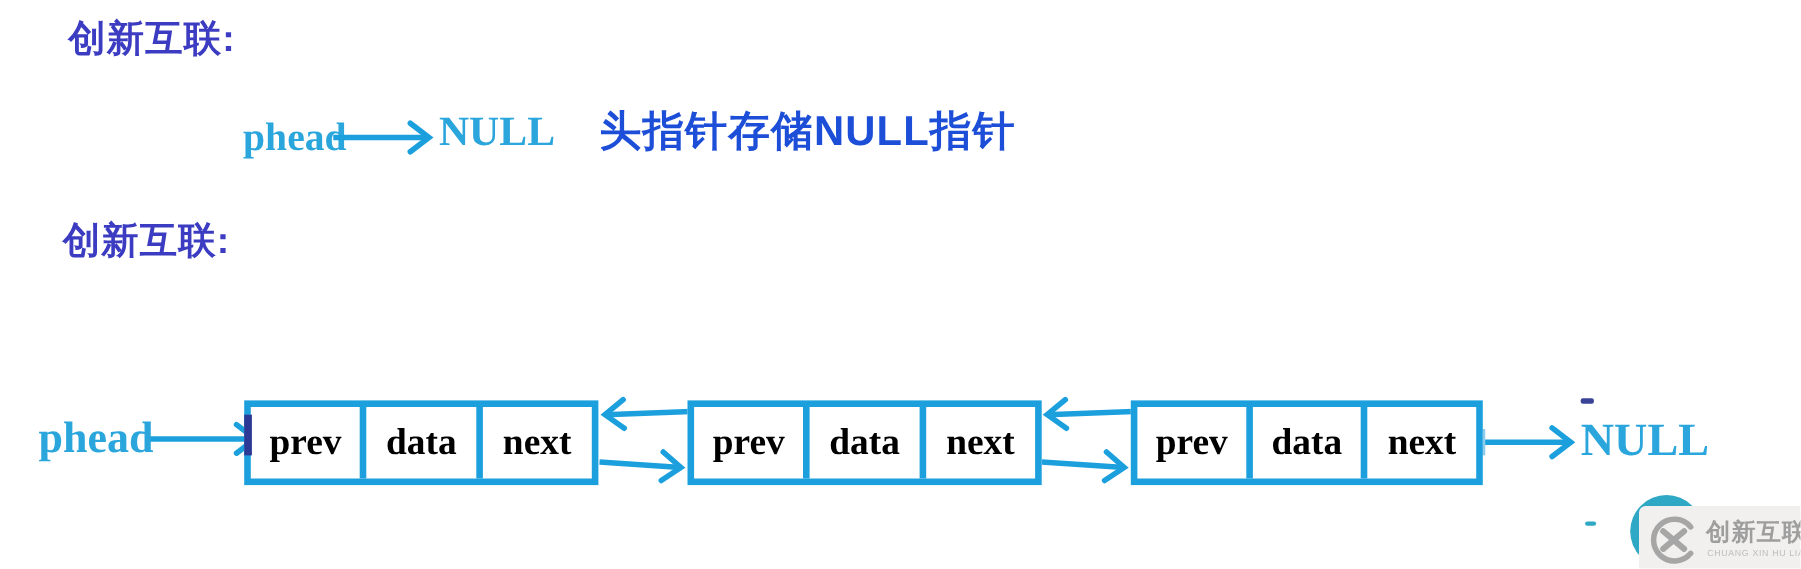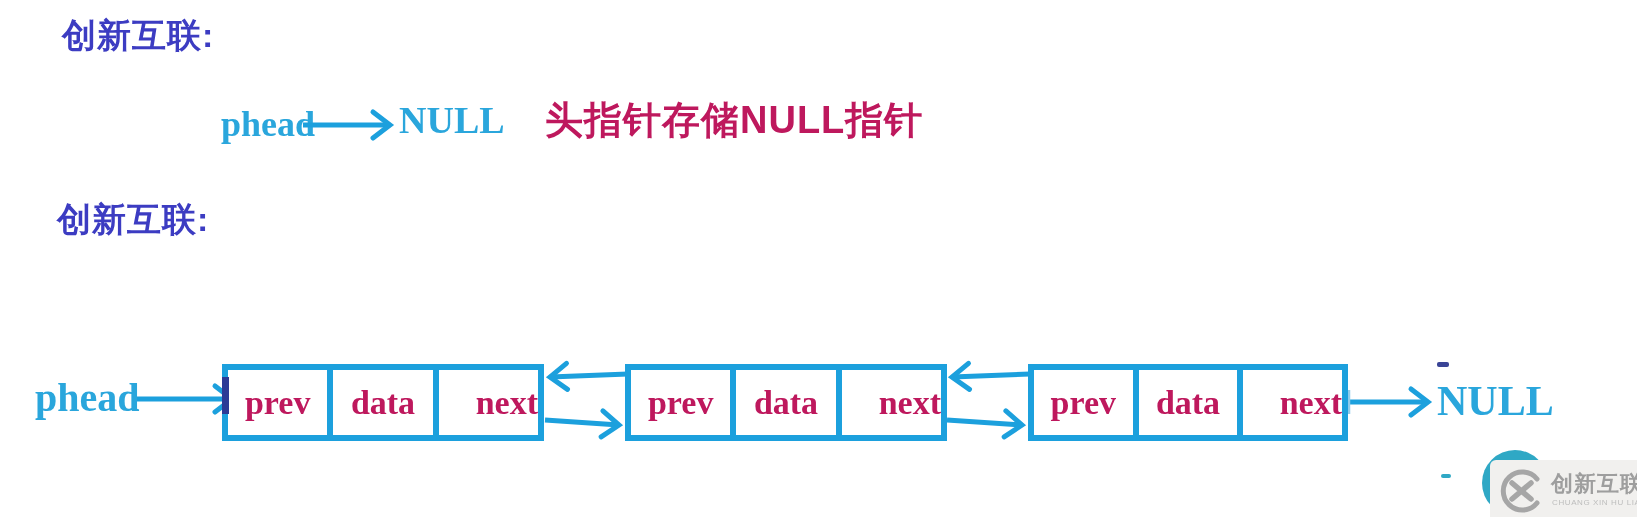--- a/index.html
+++ b/index.html
@@ -17,38 +17,38 @@
     line-height:1; letter-spacing:1px; white-space:nowrap;
   }
 
   
   .serif-cyan {
     font-family:"Liberation Serif","DejaVu Serif",serif;
     font-weight:bold; color:#2AA6DC; line-height:1; white-space:nowrap;
   }
   .note-cyan {
     font-family:"Liberation Sans","DejaVu Sans",sans-serif;
-    font-weight:bold; color:#be185d; line-height:1;
+    font-weight:bold; color:#1d4ed8; line-height:1;
     letter-spacing:1px; white-space:nowrap;
   }
 
   
   .node {
     position:absolute; top:364px; height:77px; width:322px;
     display:flex; box-sizing:border-box;
     border:6px solid #1CA0DD; background:#ffffff; z-index:3;
   }
   .node .cell {
     flex:1; display:flex; align-items:center; justify-content:center;
     border-right:6px solid #1CA0DD;
   }
-  .node .cell:last-child { border-right:none;justify-content:flex-end; }
+  .node .cell:last-child { border-right:none; }
   .node .cell span {
     font-family:"Liberation Serif","DejaVu Serif",serif;
-    font-weight:bold; font-size:34px; color:#be185d; line-height:1;
+    font-weight:bold; font-size:34px; color:#000000; line-height:1;
   }
 
   .overlay { position:absolute; left:0; top:0; z-index:2; pointer-events:none; }
 
   .navy-tick { left:222px; top:377px; width:7px; height:37px; background:#2C3A96; z-index:4; }
   .navy-dash { left:1437px; top:362px; width:12px; height:5px; background:#3A4496; border-radius:2px; z-index:4; }
   .teal-dash { left:1441px; top:474px; width:10px; height:4px; background:#2FA8C5; border-radius:2px; z-index:4; }
 
   
   .wm-circle { left:1482px; top:450px; width:66px; height:66px; border-radius:50%;

